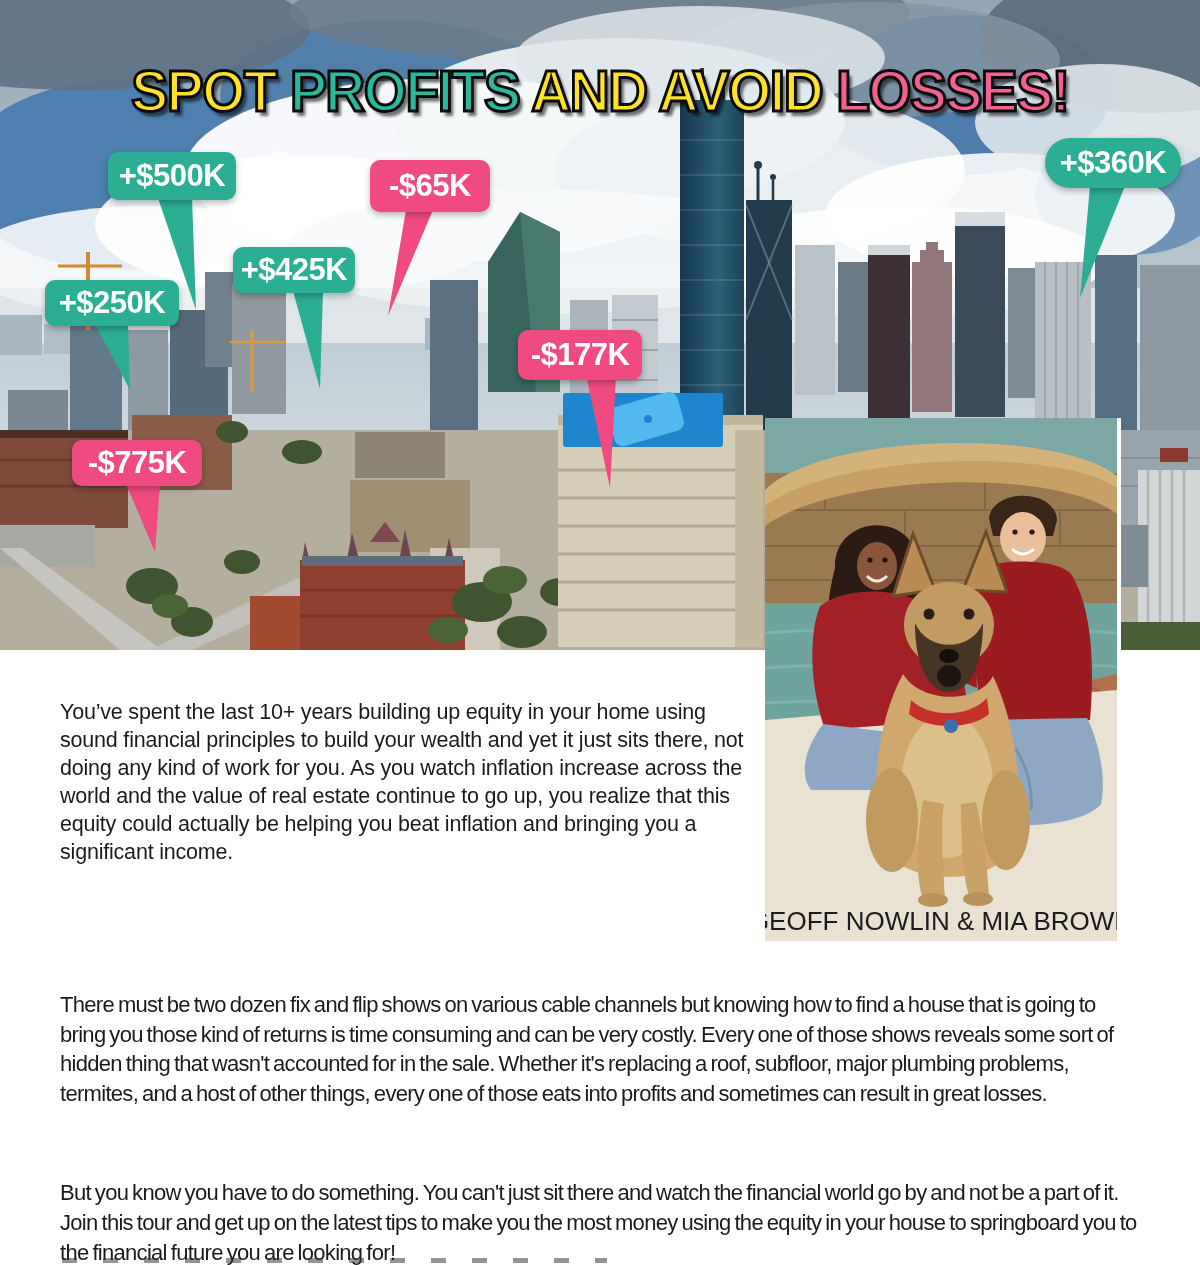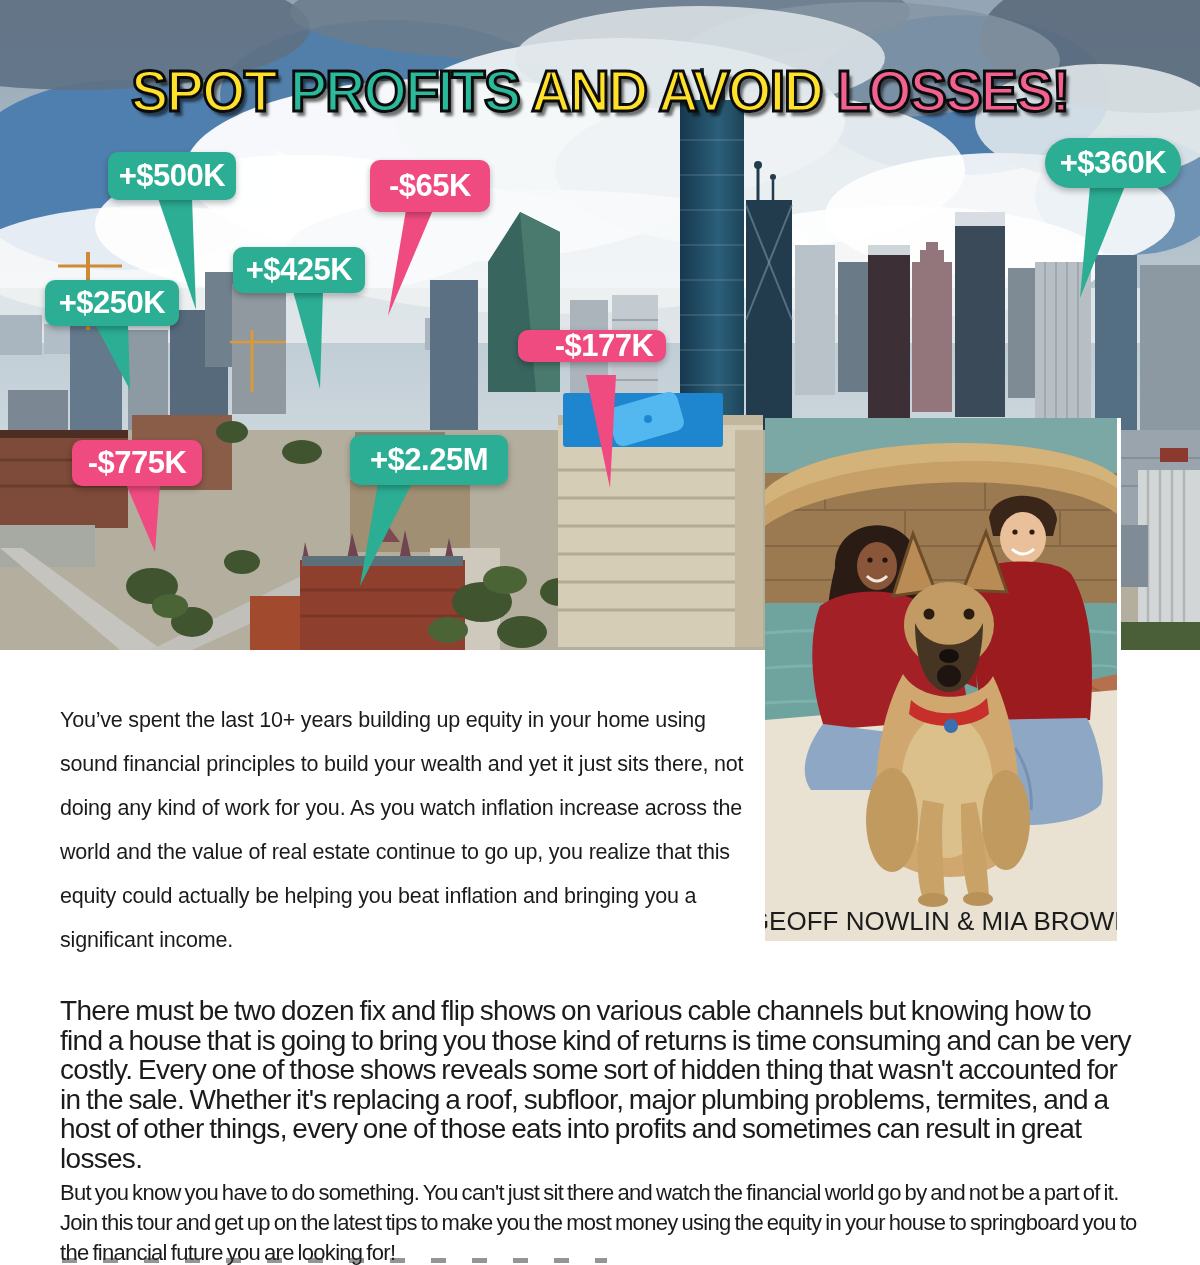--- a/index.html
+++ b/index.html
@@ -28,40 +28,40 @@
     position:relative;z-index:3;
   }
   .tail{position:absolute;z-index:2;overflow:visible;}
 
   #c1{left:108px;top:152px;} #c1 .bubble{width:128px;height:48px;}
   #c1 .tail{left:40px;top:46px;}
   #c2{left:370px;top:148px;} #c2 .bubble{width:120px;height:52px;}
   #c2 .tail{left:10px;top:50px;}
   #c3{left:1045px;top:138px;} #c3 .bubble{width:136px;height:50px;border-radius:25px;}
   #c3 .tail{left:25px;top:48px;}
-  #c4{left:233px;top:247px;} #c4 .bubble{width:132px;height:46px;}
+  #c4{left:233px;top:247px;} #c4 .bubble{width:122px;height:46px;}
   #c4 .tail{left:55px;top:44px;}
   #c5{left:25px;top:280px;} #c5 .bubble{width:134px;height:46px;}
   #c5 .tail{left:65px;top:44px;}
-  #c6{left:518px;top:330px;} #c6 .bubble{width:124px;height:32px;padding-left:24px;}
+  #c6{left:518px;top:330px;} #c6 .bubble{width:124px;height:50px;}
   #c6 .tail{left:60px;top:45px;}
   #c7{left:72px;top:440px;} #c7 .bubble{width:130px;height:46px;}
   #c7 .tail{left:48px;top:44px;}
   #c8{left:350px;top:435px;} #c8 .bubble{width:158px;height:50px;}
   #c8 .tail{left:10px;top:48px;}
 
   
   #couple{position:absolute;left:765px;top:418px;width:352px;height:523px;
     border-right:4px solid #fff;background:#7ba8a4;z-index:5;}
 
   
   .copy{position:absolute;color:#1b1b1b;}
-  #p1{left:60px;top:676px;width:702px;font-size:21.5px;line-height:44px;letter-spacing:-.2px;}
+  #p1{left:60px;top:676px;width:702px;font-size:21.5px;line-height:28px;letter-spacing:-.2px;}
   #question{left:60px;top:901px;font-size:23px;font-weight:bold;font-style:italic;}
-  #p2{left:60px;top:968px;width:1078px;font-size:28px;line-height:29.5px;letter-spacing:-.7px;word-spacing:-1.5px;}
+  #p2{left:60px;top:968px;width:1078px;font-size:22px;line-height:29.5px;letter-spacing:-.7px;word-spacing:-1.5px;}
   #p3{left:60px;top:1156px;width:1078px;font-size:22px;line-height:30px;letter-spacing:-.7px;word-spacing:-1.5px;}
 
   
   #cutoff{position:absolute;left:62px;top:1258px;width:545px;height:5px;opacity:.5;
     background:repeating-linear-gradient(90deg,#2b2b2b 0 15px,transparent 15px 41px);}
 </style>
 </head>
 <body>
 
 <div id="page">
@@ -278,26 +278,20 @@
     <svg class="tail" width="45" height="115">
         <polygon points="8,0 38,0 32,113" fill="#f04b80"></polygon>
       </svg>
   </div>
   <div class="callout" id="c7">
     <div class="bubble" style="background: rgb(240, 75, 128);">-$775K</div>
     <svg class="tail" width="45" height="70">
         <polygon points="6,0 40,0 35,68" fill="#f04b80"></polygon>
       </svg>
   </div>
-  <div class="callout" id="c8">
-    <div class="bubble" style="background: rgb(43, 174, 148);">+$2.25M</div>
-    <svg class="tail" width="55" height="105">
-        <polygon points="18,0 52,0 0,103" fill="#2bae94"></polygon>
-      </svg>
-  </div>
 
   <div id="couple">
     <svg width="352" height="523" viewBox="0 0 352 523" xmlns="http://www.w3.org/2000/svg">
       <rect x="0" y="0" width="352" height="523" fill="#7ba8a4"></rect>
 
       <rect x="0" y="55" width="352" height="130" fill="#9b7a52"></rect>
       <g stroke="#6f563a" stroke-width="2" opacity=".5">
         <line x1="0" y1="92" x2="352" y2="92"></line>
           <line x1="0" y1="128" x2="352" y2="128"></line>
         <line x1="0" y1="162" x2="352" y2="162"></line>

